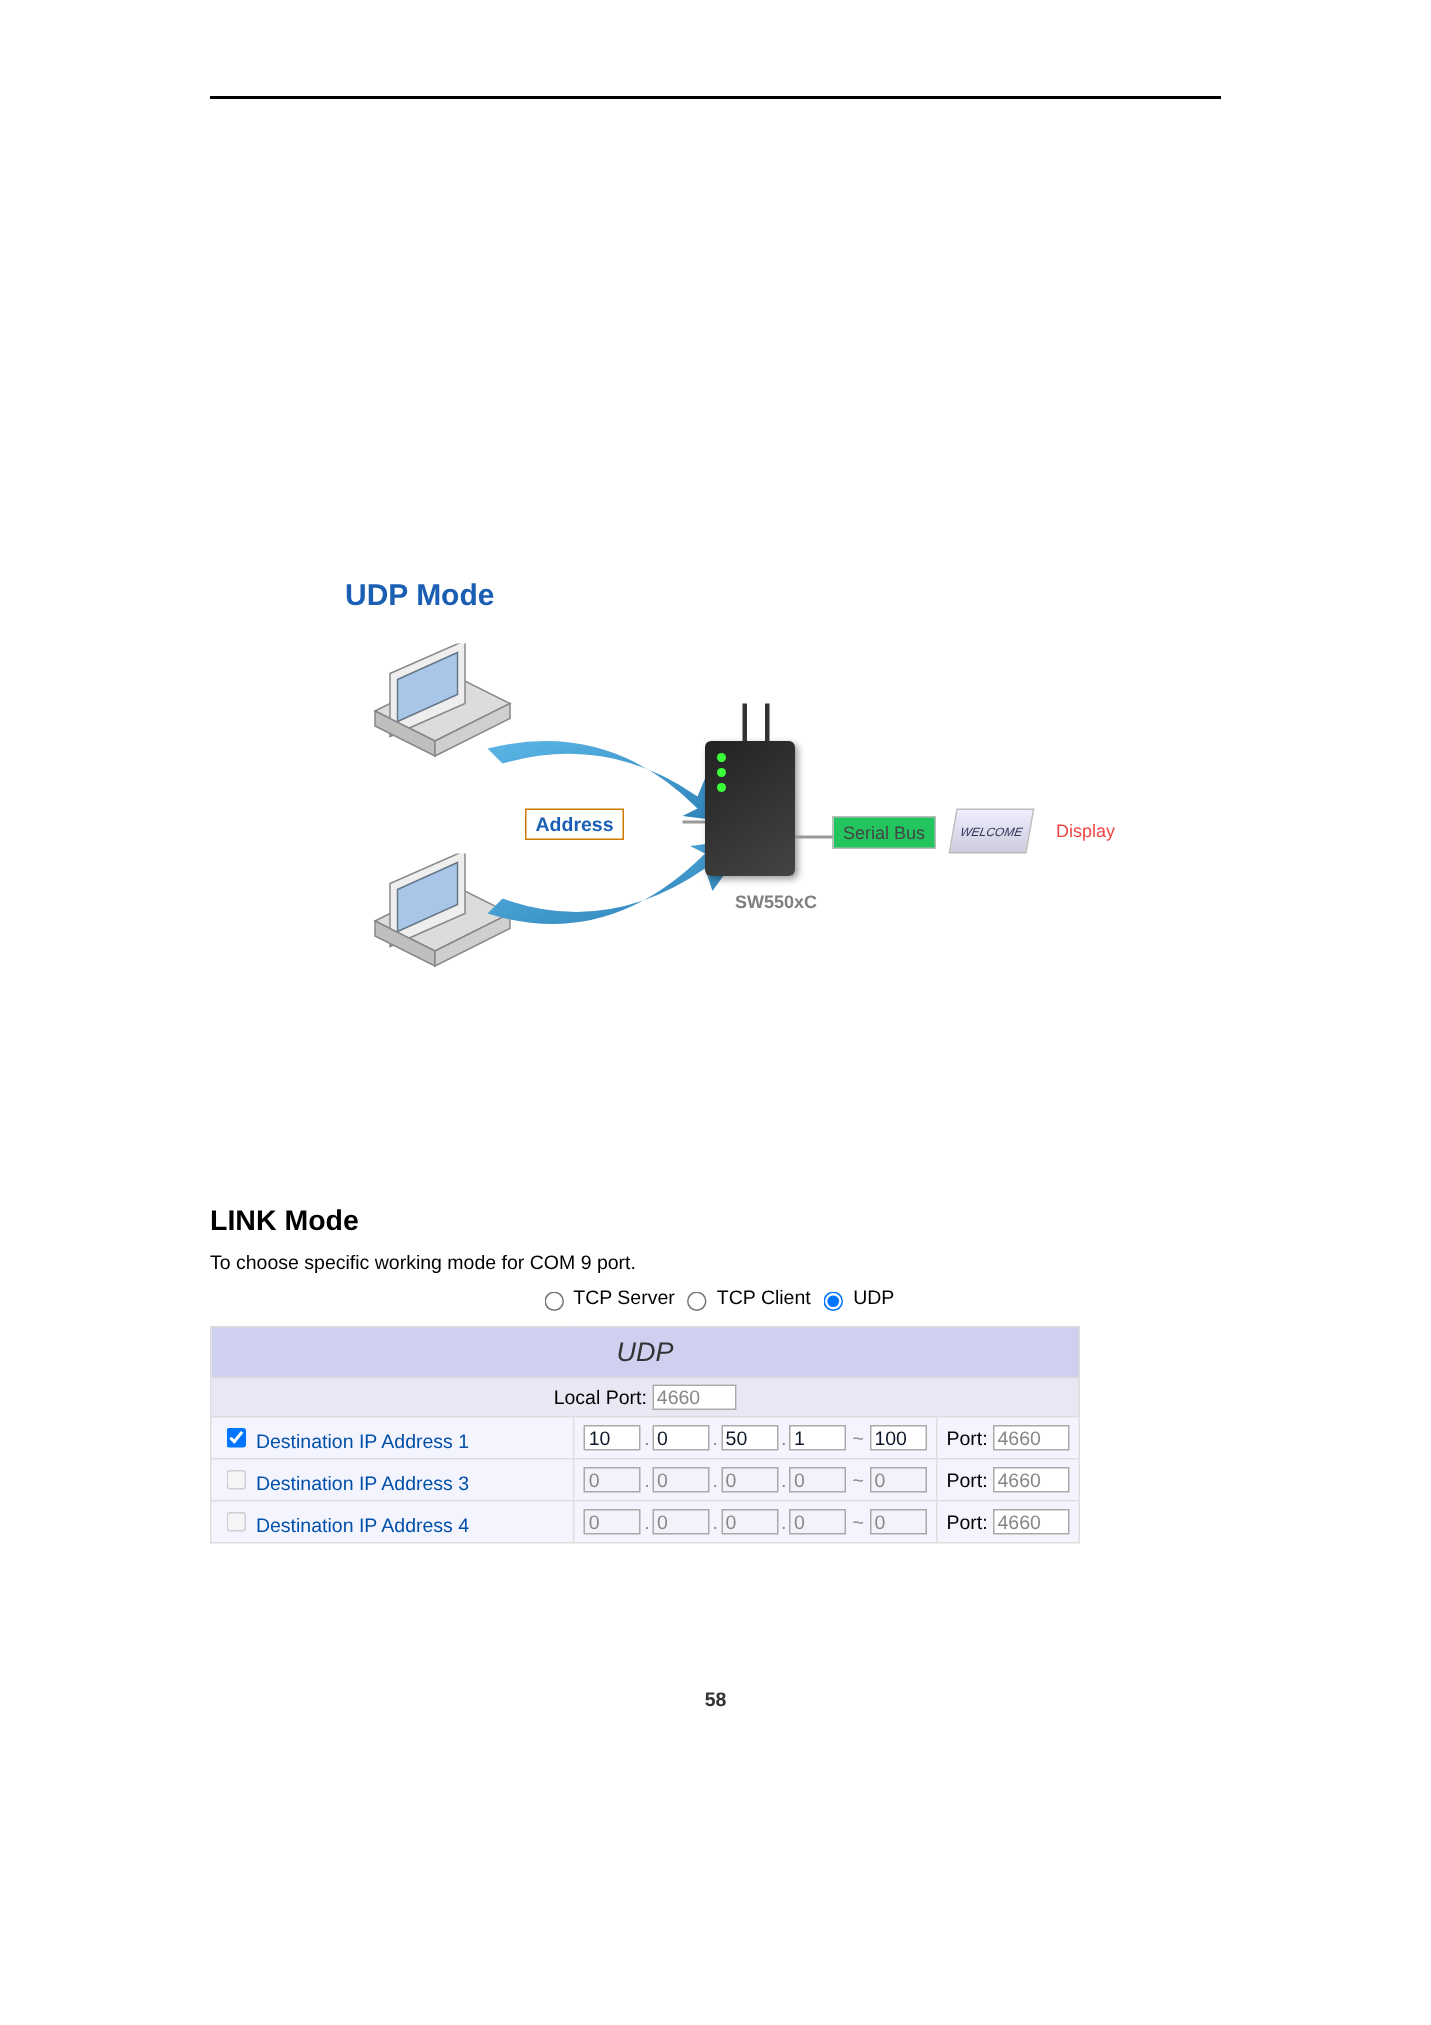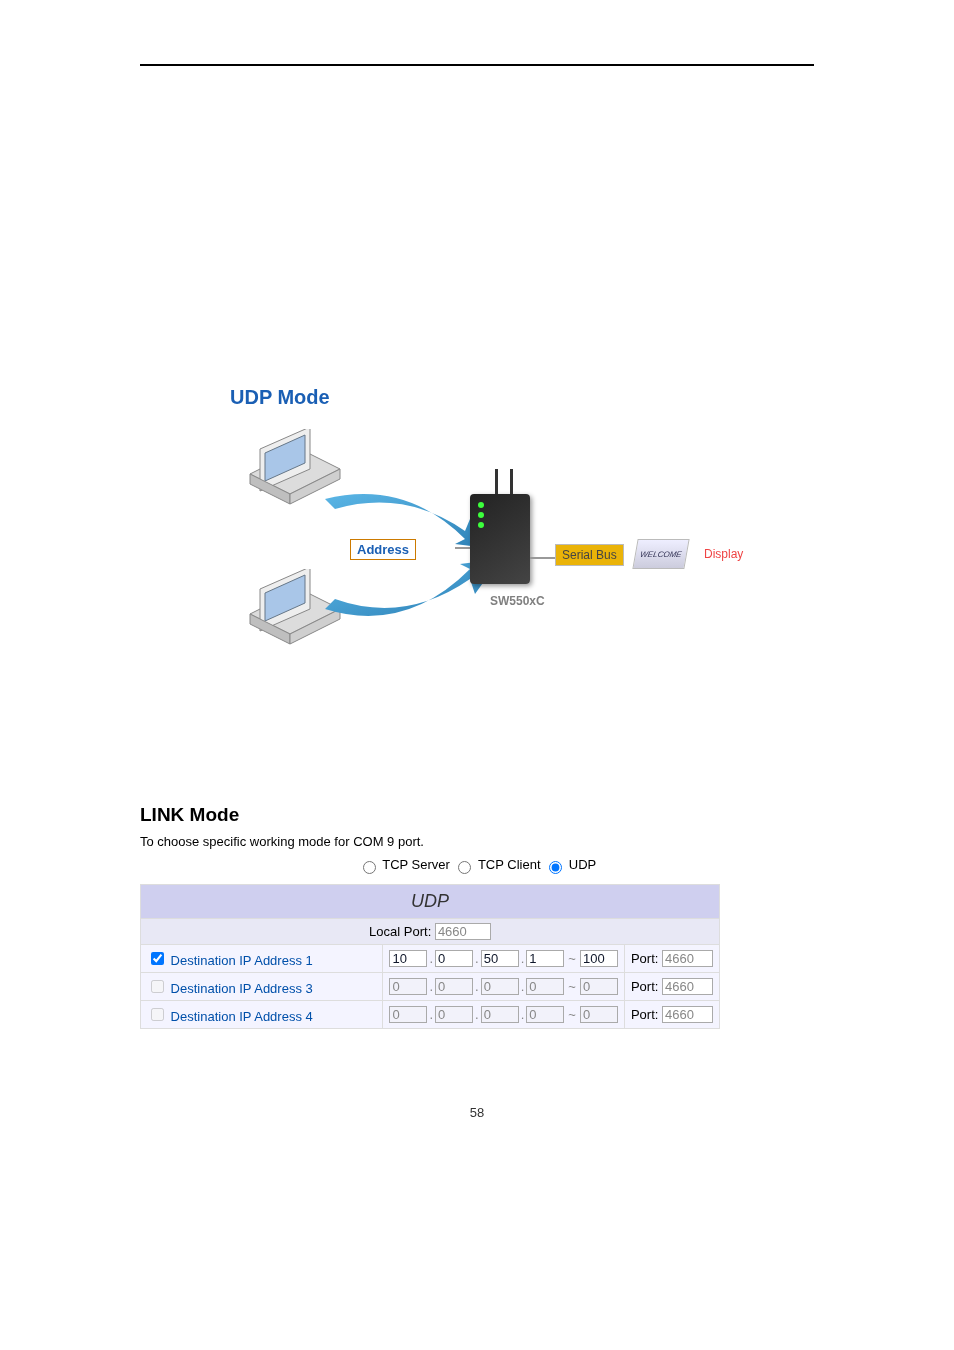--- a/index.html
+++ b/index.html
@@ -93,21 +93,21 @@
     box-shadow:15px 0 0 #333;
   }
 
   .serialbus-box{
     position:absolute;
     left:415px; top:115px;
     border:1px solid #bbb;
     font-size:12px;
     color:#444;
     padding:3px 6px;
-    background:#eab308;
+    background:#22c55e;
   }
   .welcome-box{
     position:absolute;
     left:495px; top:110px;
     border:1px solid #bbb;
     width:50px; height:28px;
     transform:skew(-10deg);
     background:linear-gradient(#eef,#ccd);
     font-size:8px;
     font-style:italic;
@@ -211,22 +211,23 @@
     color:#888;
     border:1px solid #aaa;
     font-size:13px;
     padding:0 2px;
   }
   .dot{margin:0 2px; color:#888;}
   .tilde{margin:0 4px; color:#888;}
   .pagenum{
     text-align:center;
     font-size:13px;
-    margin-top:76px;
+    margin-top:96px;
     color:#333;
+    font-weight:bold;
   }
 </style>
 </head>
 <body>
 
 <div class="page">
   <div class="hr"></div>
 
   <div class="content">
     <div class="udp-title">UDP Mode</div>

